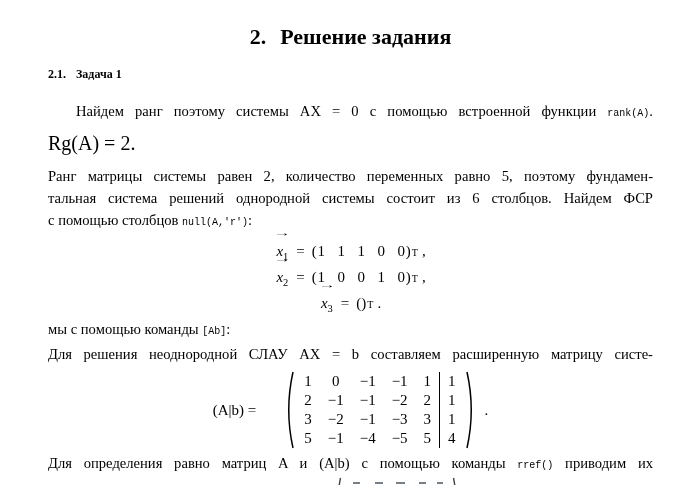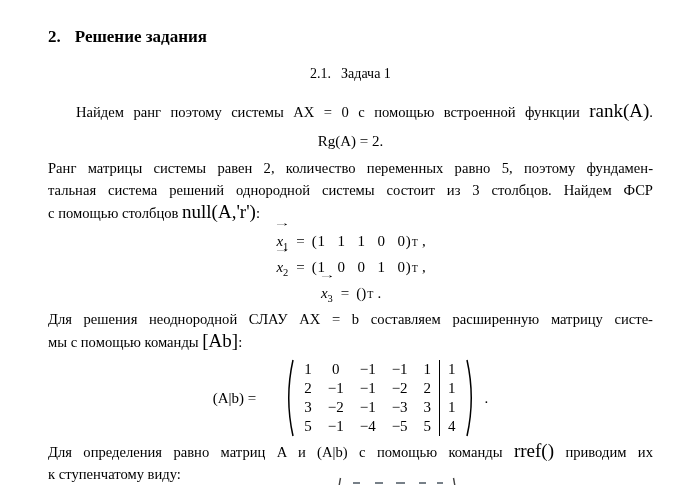--- a/index.html
+++ b/index.html
@@ -2,35 +2,35 @@
 <html><head>
 <meta charset="utf-8">
 <style>
   html,body{margin:0;padding:0;}
   body{
     width:683px;height:485px;overflow:hidden;background:#ffffff;color:#000;
     font-family:"Liberation Serif",serif;font-size:14.6px;position:relative;
   }
   .content{padding:24px 30px 0 48px;}
   
-  .title{text-align:left;font-size:17px;font-weight:bold;line-height:26px;margin:0;}
+  .title{text-align:center;font-size:22px;font-weight:bold;line-height:26px;margin:0;}
   .title .num{margin-right:14px;}
-  .subtitle{text-align:center;font-size:14px;font-weight:normal;line-height:18px;margin:15px 0 0 0;}
+  .subtitle{text-align:left;font-size:12px;font-weight:bold;line-height:18px;margin:15px 0 0 0;}
   .subtitle .num{margin-right:10px;}
   
   .para{margin:0;}
   .line{line-height:22px;white-space:normal;}
   .jline{text-align:justify;text-align-last:justify;}
   .indent{text-indent:28px;}
-  .mt17{margin-top:17px;} .mt7{margin-top:7px;} .mt5{margin-top:5px;}
+  .mt17{margin-top:17px;} .mt7{margin-top:7px;} .mt5{margin-top:11px;}
   .mt4{margin-top:4px;} .mt2{margin-top:2px;} .mt3{margin-top:3px;}
   .mv{}
-  .code{font-family:Liberation Serif, serif;font-size:19px;}
+  .code{font-family:Liberation Mono, monospace;font-size:10px;}
   
-  .deq{display:flex;justify-content:center;align-items:baseline;line-height:22px;font-size:15px;}
+  .deq{display:flex;align-items:baseline;line-height:22px;font-size:20px;}
   
   .vecblock{font-size:15px;}
   .vecrow{display:flex;justify-content:center;align-items:baseline;height:26px;line-height:26px;}
   .vec{position:relative;display:inline-block;font-style:italic;padding:0 1px;}
   .vec .arr{position:absolute;left:0;right:0;top:-10px;font-size:10px;font-style:normal;
     text-align:center;transform:scaleX(1.7);line-height:10px;}
   .vec sub{font-size:10.5px;font-style:normal;}
   .veq{margin:0 7px;}
   .vals span{display:inline-block;min-width:9px;text-align:center;margin:0 5.5px;}
   .vals span:first-child{margin-left:0;}
@@ -70,21 +70,21 @@
   </div>
 
   <div class="deq mt7">
     <span>Rg(</span>
       <span class="mv">A</span>
       <span>) = 2.</span>
   </div>
 
   <div class="para mt5">
     <div class="line jline">Ранг матрицы системы равен 2, количество переменных равно 5, поэтому фундамен-</div>
-    <div class="line jline">тальная система решений однородной системы состоит из 3 столбцов. Найдем ФСР</div>
+    <div class="line jline">тальная система решений однородной системы состоит из 6 столбцов. Найдем ФСР</div>
     <div class="line">
       <span>с помощью столбцов</span>
       <span class="code">null(A,'r')</span><span>:</span>
     </div>
   </div>
 
   <div class="vecblock mt4">
     <div class="vecrow">
       <span class="vec"><span class="arr">→</span><span>x</span><sub>1</sub></span>
       <span class="veq">=</span>
@@ -107,30 +107,30 @@
       <span class="vec"><span class="arr">→</span><span>x</span><sub>3</sub></span>
       <span class="veq">=</span>
       <span>(</span>
         <span>)</span>
         <span class="supT">T</span>
         <span class="vtrail">.</span>
     </div>
   </div>
 
   <div class="para mt2">
+    <div class="line">
+      <span>мы с помощью команды</span>
+      <span class="code">[Ab]</span><span>:</span>
+    </div>
     <div class="line jline">
       <span>Для решения неоднородной СЛАУ</span>
       <span class="mv">AX</span>
       <span>=</span>
       <span class="mv">b</span>
       <span>составляем расширенную матрицу систе-</span>
-    </div>
-    <div class="line">
-      <span>мы с помощью команды</span>
-      <span class="code">[Ab]</span><span>:</span>
     </div>
   </div>
 
   <div class="mateq">
     <span class="mlabel"><span>(</span><span class="mv">A</span><span>|</span><span class="mv">b</span><span>)</span> <span>=</span></span>
     <svg class="paren" width="13" height="80" viewBox="0 0 13 80">
         <path d="M11 2 Q 2.5 40 11 78" stroke="#000" stroke-width="1.5" fill="none"></path>
       </svg>
     <div class="mgrid">
       <span class="mcell">1</span>

